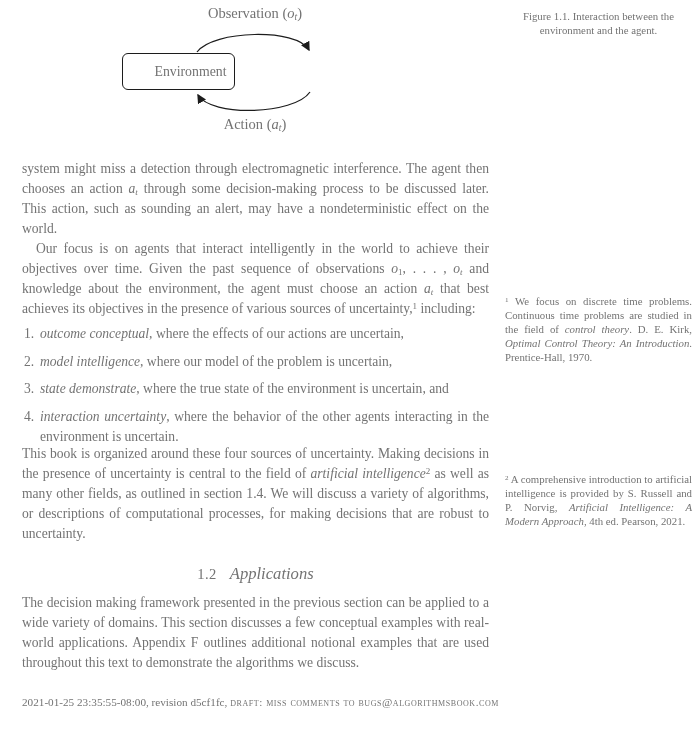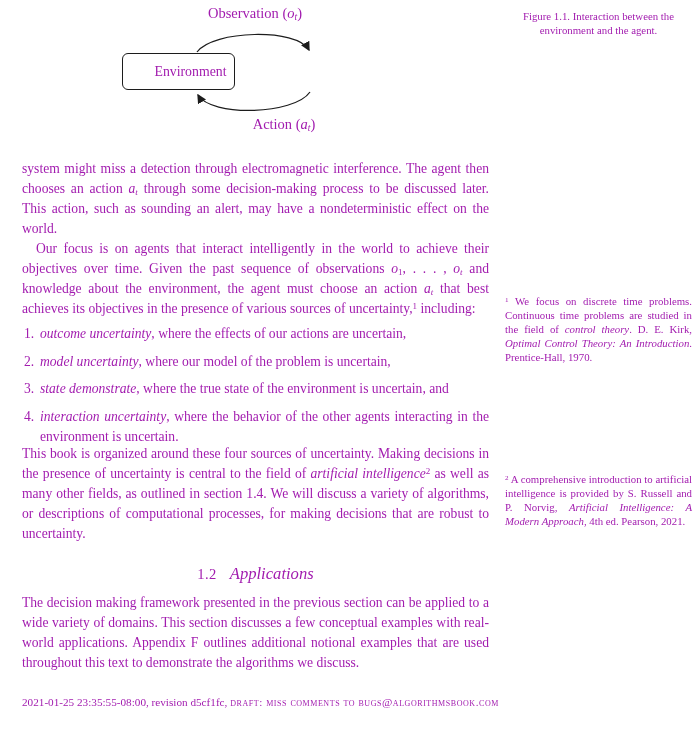--- a/index.html
+++ b/index.html
@@ -1,27 +1,27 @@
 <!DOCTYPE html>
 <html lang="en"><head>
 <meta charset="utf-8">
 <style>
   html,body { margin:0; padding:0; background:#e8e8e8; }
   #page {
     position:relative; width:700px; height:734px; margin:0 auto;
-    background:#ffffff; color:#a21caf; overflow:hidden;
+    background:#ffffff; color:#737373; overflow:hidden;
     font-family:"Liberation Serif","DejaVu Serif",serif;
   }
 
   
   #figure-area { position:absolute; left:0; top:0; width:510px; height:152px; }
   #loop-svg { position:absolute; left:0; top:0; }
   .diagram-label { position:absolute; left:0; width:510px; text-align:center; font-size:14.5px; }
   #observation-label { top:5px; }
-  #action-label { top:116px;padding-left:29px; }
+  #action-label { top:116px; }
   .node-box {
     position:absolute; top:53px; height:37px; box-sizing:border-box;
     border:1.3px solid #1c1c1c; border-radius:6px; background:#ffffff;
     display:flex; align-items:center; justify-content:center;
     font-size:13.8px; z-index:1;padding-left:24px;
   }
   #environment-box { left:122px; width:113px; }
   #agent-box { left:273px; width:114px; }
 
   .margin-text { position:absolute; left:505px; width:187px; font-size:10.8px; line-height:13.9px;text-align:center; }
@@ -75,25 +75,25 @@
 
   <div id="figure-caption" class="margin-text"><span>Figure 1.1. Interaction between the environment and the agent.</span></div>
 
   <div id="paragraph-1" class="bodyblock"><span>system might miss a detection through electromagnetic interference. The agent then chooses an action </span><span class="it">a</span><sub class="it">t</sub><span> through some decision-making process to be discussed later. This action, such as sounding an alert, may have a nondeterministic effect on the world.</span></div>
 
   <div id="paragraph-2" class="bodyblock"><span>Our focus is on agents that interact intelligently in the world to achieve their objectives over time. Given the past sequence of observations </span><span class="it">o</span><sub>1</sub><span>, . . . , </span><span class="it">o</span><sub class="it">t</sub><span> and knowledge about the environment, the agent must choose an action </span><span class="it">a</span><sub class="it">t</sub><span> that best achieves its objectives in the presence of various sources of uncertainty,</span><sup>1</sup><span> including:</span></div>
 
   <div id="uncertainty-list" class="bodyblock">
     <div class="list-item">
       <span class="num">1.</span>
-      <span><span class="it">outcome uncertainty</span><span>, where the effects of our actions are uncertain,</span></span>
+      <span><span class="it">outcome conceptual</span><span>, where the effects of our actions are uncertain,</span></span>
     </div>
     <div class="list-item">
       <span class="num">2.</span>
-      <span><span class="it">model uncertainty</span><span>, where our model of the problem is uncertain,</span></span>
+      <span><span class="it">model intelligence</span><span>, where our model of the problem is uncertain,</span></span>
     </div>
     <div class="list-item">
       <span class="num">3.</span>
       <span><span class="it">state demonstrate</span><span>, where the true state of the environment is uncertain, and</span></span>
     </div>
     <div class="list-item">
       <span class="num">4.</span>
       <span><span class="it">interaction uncertainty</span><span>, where the behavior of the other agents interacting in the environment is uncertain.</span></span>
     </div>
   </div>

